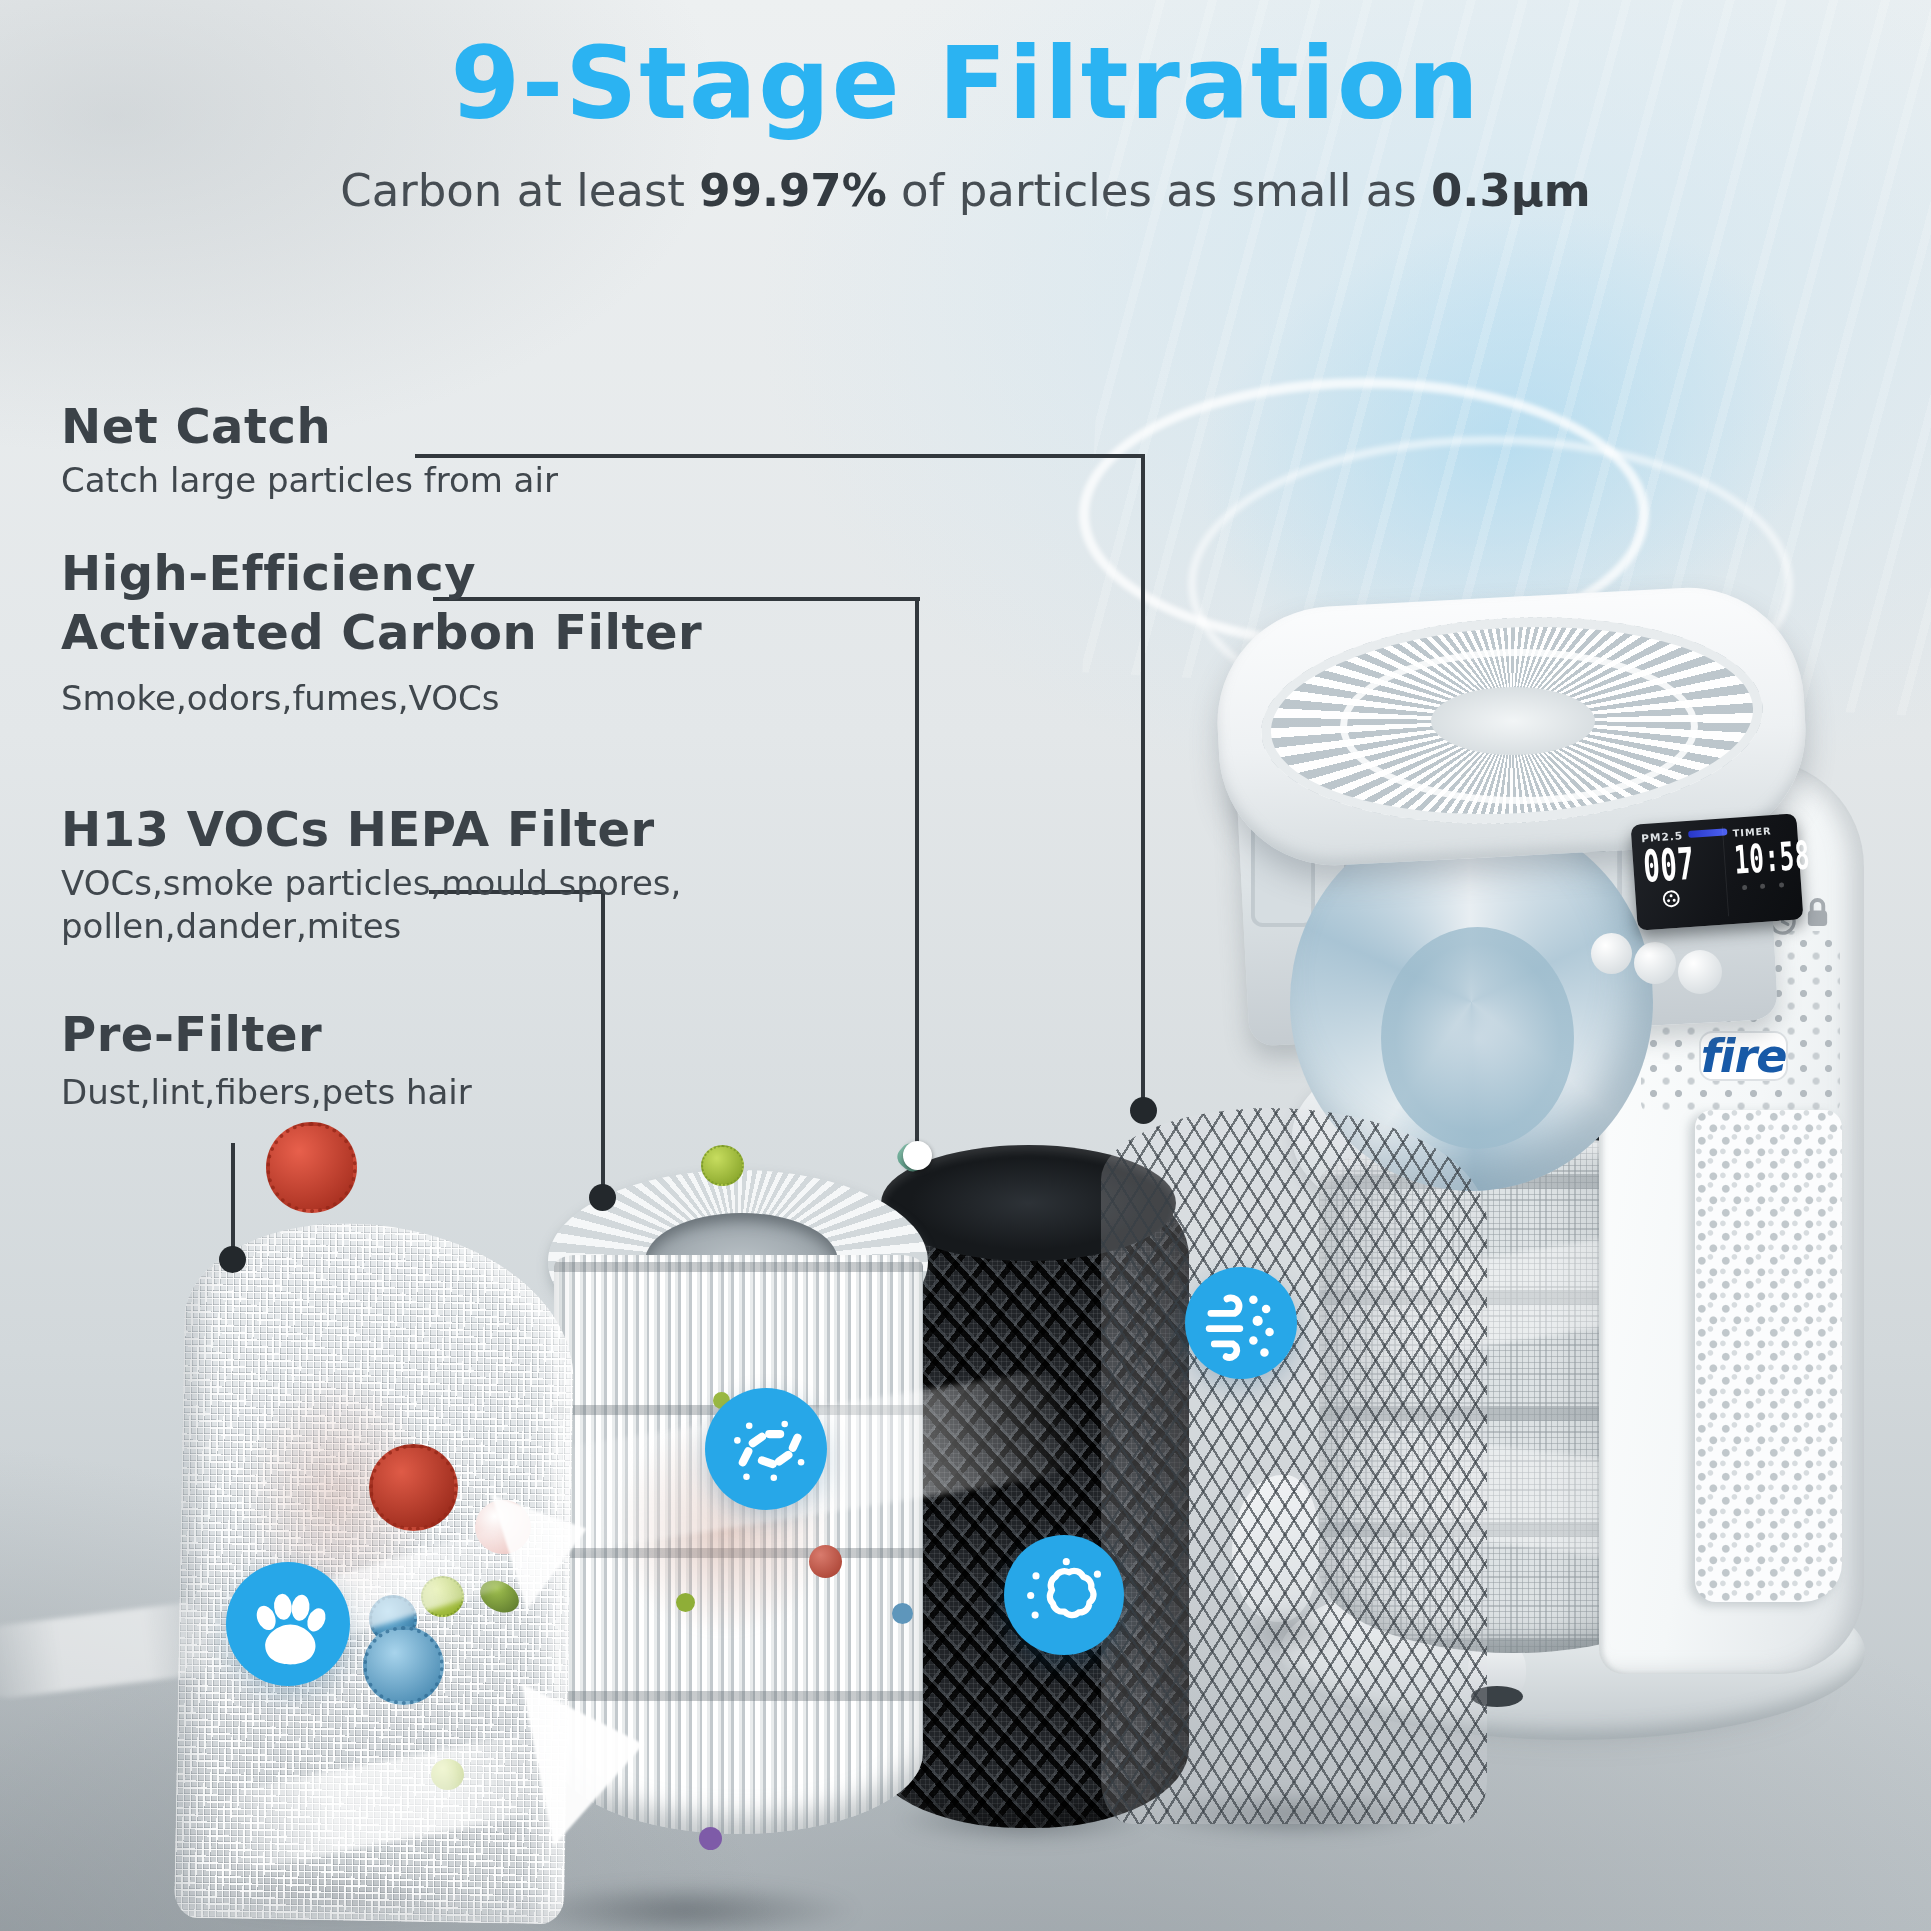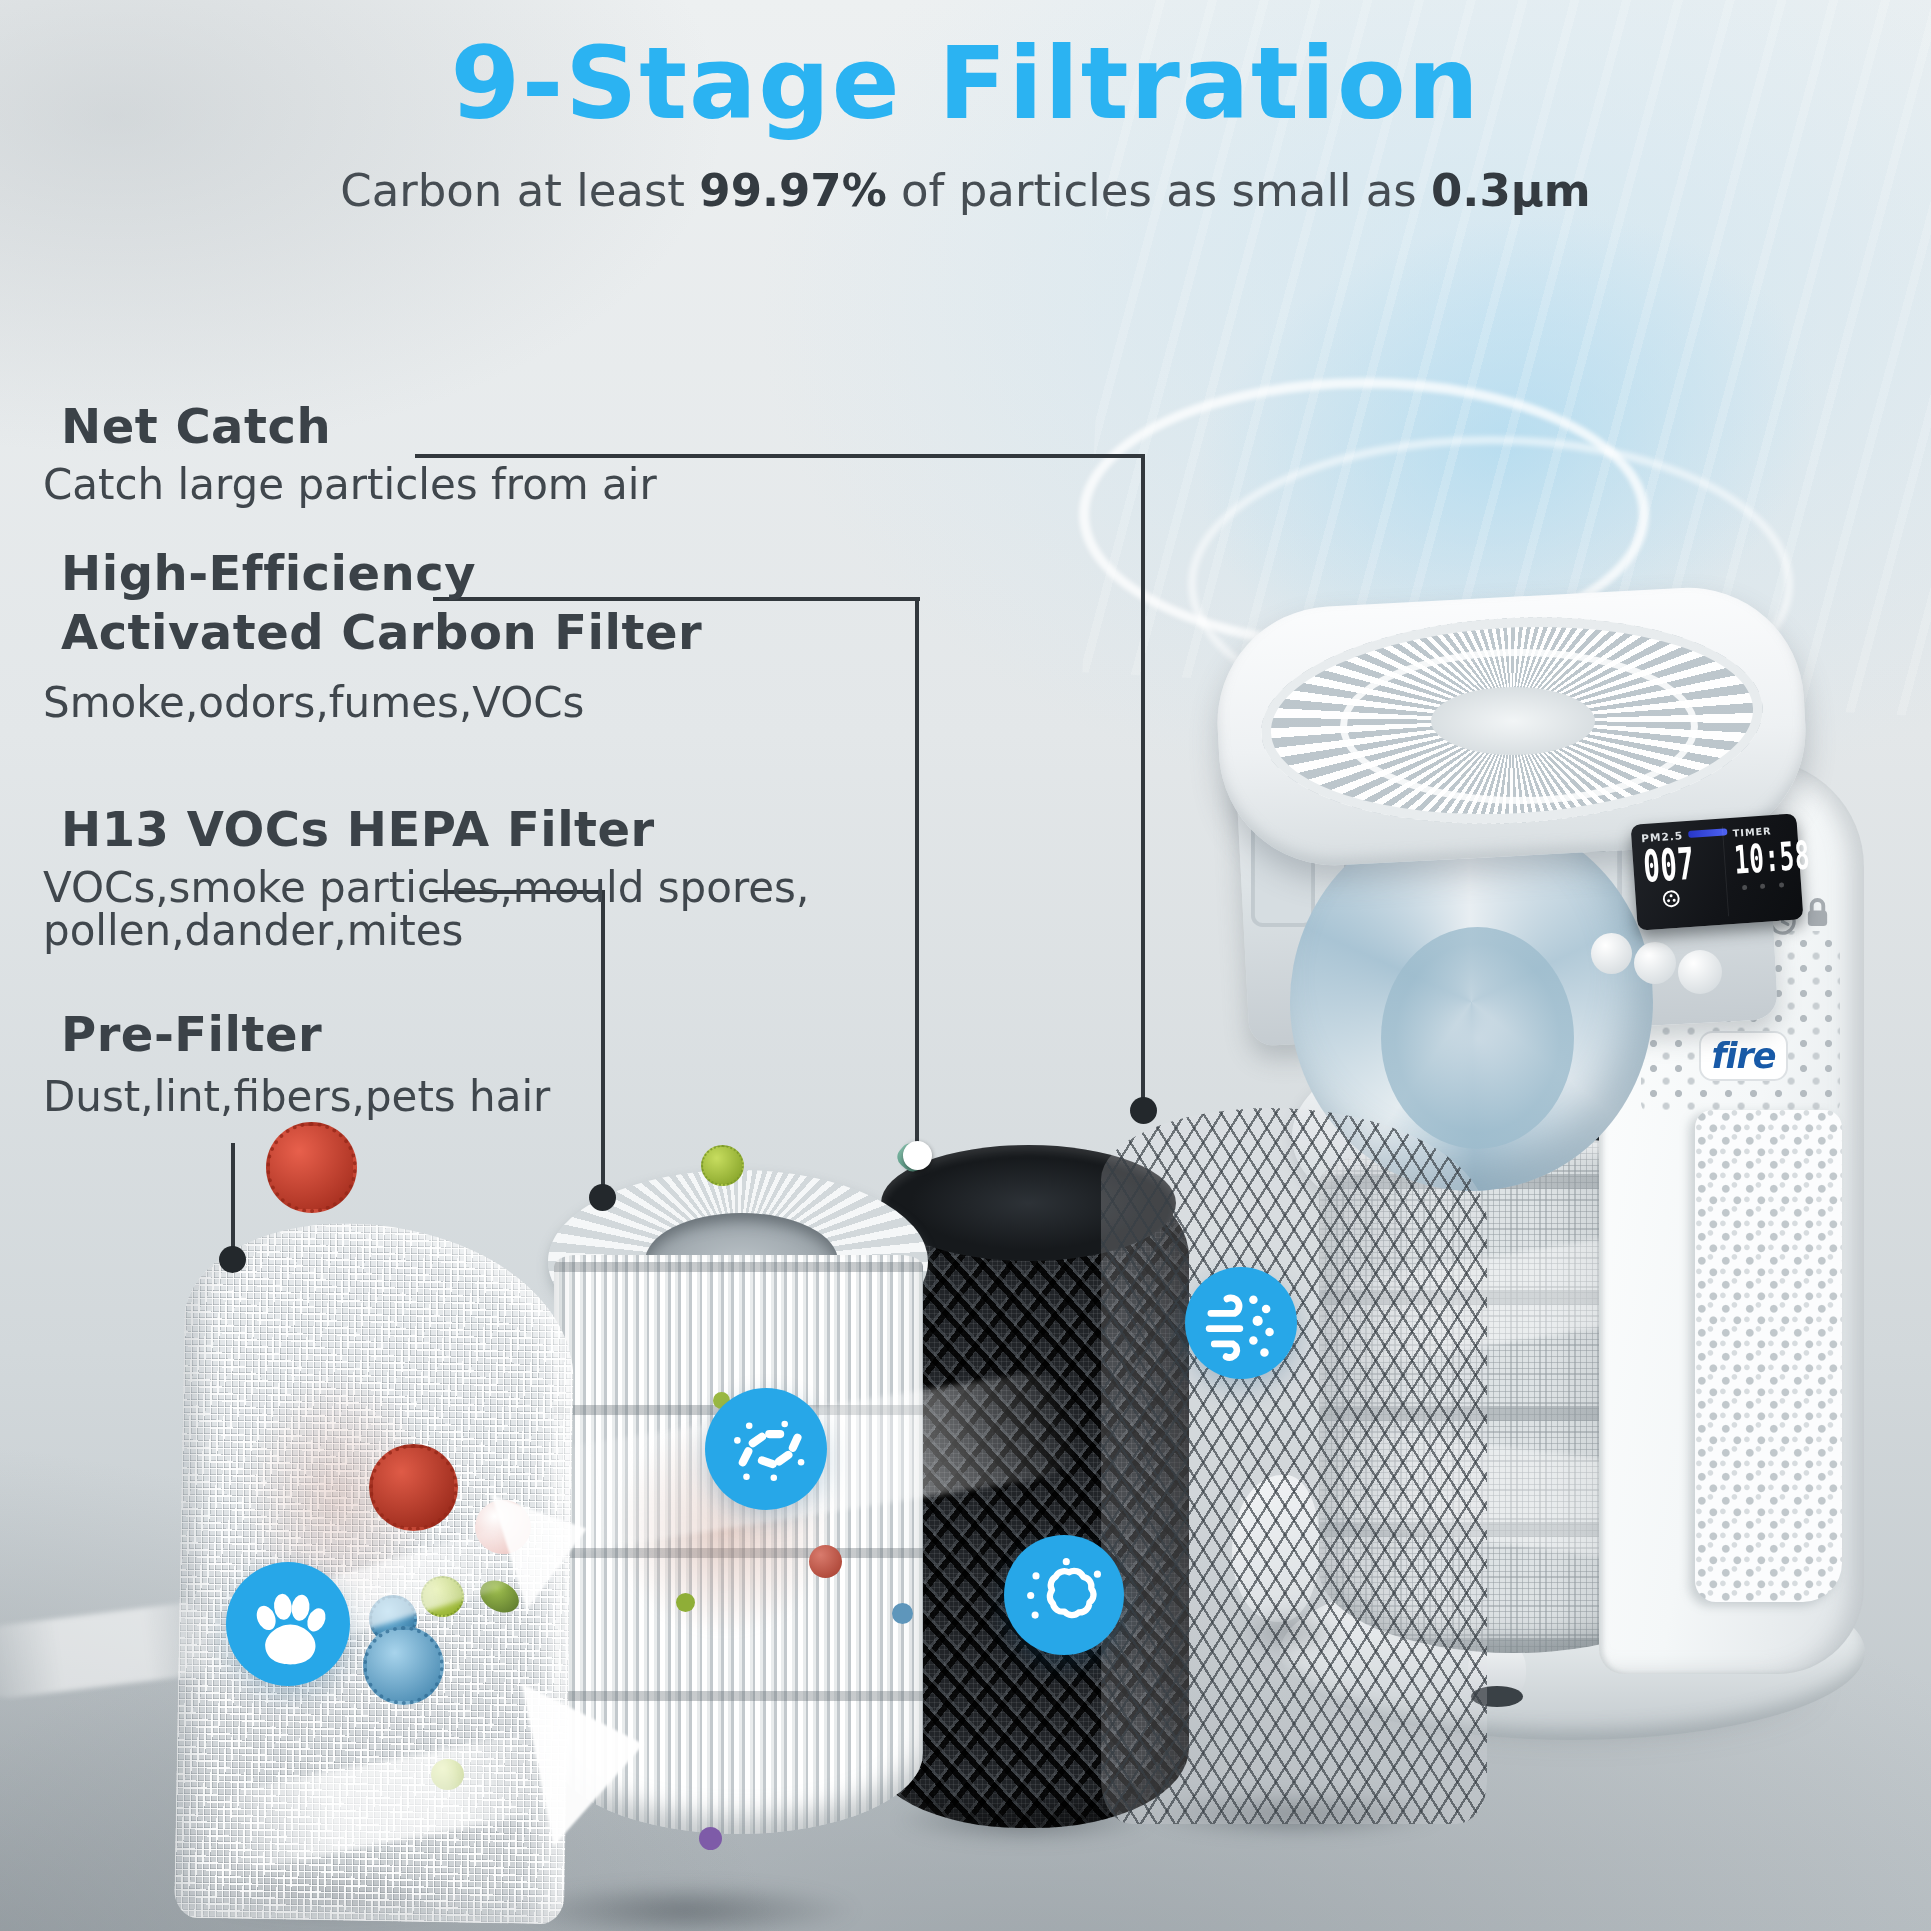--- a/index.html
+++ b/index.html
@@ -12,21 +12,21 @@
       radial-gradient(1641px 724px at 1014px 2008px, rgba(128,136,142,0.50), rgba(128,136,142,0) 72%),
       linear-gradient(180deg,#edf0f1 0%,#e3e7e9 38%,#d2d8db 70%,#bcc3c7 100%);}
   .abs{position:absolute;}
   
   .title{left:0;right:0;top:25px;text-align:center;font-size:100px;font-weight:700;
          letter-spacing:1.9px;color:#2bb3f2;}
   .subtitle{left:0;right:0;top:164px;text-align:center;font-size:45px;color:#464d53;}
   .subtitle b{color:#343b41;}
   
   .stitle{left:61px;font-size:48px;font-weight:700;color:#3b4248;letter-spacing:0.5px;}
-  .sdesc{left:43px;font-size:42px;color:#40474d;}
+  .sdesc{left:61px;font-size:34px;color:#40474d;}
   
   .lead{background:#32383d;}
   .ldot{width:27px;height:27px;border-radius:50%;background:#23282c;}
   .ldot.white{background:#ffffff;box-shadow:0 1.9px 5.8px rgba(0,0,0,0.45);}
   
   .iccircle{border-radius:50%;background:#27a7e8;box-shadow:0 9.7px 23px rgba(30,90,130,0.25);
             display:flex;align-items:center;justify-content:center;}
   
   .mesh-fine{background-color:rgba(240,243,244,0.55);background-image:
       repeating-linear-gradient(90deg, rgba(255,255,255,0.95) 0 1.4px, rgba(0,0,0,0) 1.4px 6.8px),
@@ -91,21 +91,21 @@
   <div class="abs band" style="left:1313px;top:1255px;width:386px;height:87px;transform:rotate(-9deg);opacity:0.5;"></div>
   <div class="abs band" style="left:1323px;top:1448px;width:377px;height:97px;transform:rotate(7deg);opacity:0.45;"></div>
   <div class="abs" style="left:1232px;top:1475px;width:87px;height:147px;border-radius:60% 40% 45% 55% / 55% 45% 50% 50%;background:linear-gradient(160deg,#f7f9fa,#d7dde0);"></div>
   <div class="abs shadow" style="left:1218px;top:1605px;width:145px;height:54px;filter:blur(9.7px);"></div>
 
   <div class="abs" style="left:1599px;top:759px;width:265px;height:915px;border-radius:33px 108px 87px 25px;background:linear-gradient(100deg,#fdfefe 0%,#f4f7f8 52%,#dee3e6 100%);box-shadow:inset -13.5px 0 21px rgba(140,150,156,0.35), inset 3.9px 0 5.8px rgba(120,130,136,0.25);"></div>
   <div class="abs dotgrid" style="left:1641px;top:931px;width:199px;height:183px;border-radius:11.6px;"></div>
   <div class="abs flower" style="left:1695px;top:1110px;width:147px;height:492px;border-radius:17.4px 17.4px 39px 21px;background-color:#fbfcfd;box-shadow:-5.8px 3.9px 9.7px rgba(130,140,146,0.35);"></div>
 
   <div class="abs" style="left:1699px;top:1031px;width:85px;height:46px;border:2.9px solid #dde1e4;border-radius:13.5px;background:#ffffff;display:flex;align-items:center;justify-content:center;">
-    <span style="font-style:italic;font-weight:700;font-size:35px;color:#185aa8;letter-spacing:-1px;">fire</span>
+    <span style="font-style:italic;font-weight:700;font-size:46px;color:#185aa8;letter-spacing:-1px;">fire</span>
   </div>
 
   <div class="abs" style="left:1703px;top:902px;width:58px;height:42px;">
     <svg width="58" height="42" viewBox="0 0 60 44">
       <text x="0" y="29" font-size="12" fill="#a6acb1">HEPA</text>
       <path d="M52 6 L40 16 H33 V28 H40 L52 38 Z" fill="none" stroke="#a6acb1" stroke-width="3"></path>
     </svg>
   </div>
   <div class="abs" style="left:1767px;top:906px;width:31px;height:31px;">
     <svg width="31" height="31" viewBox="0 0 32 32">

